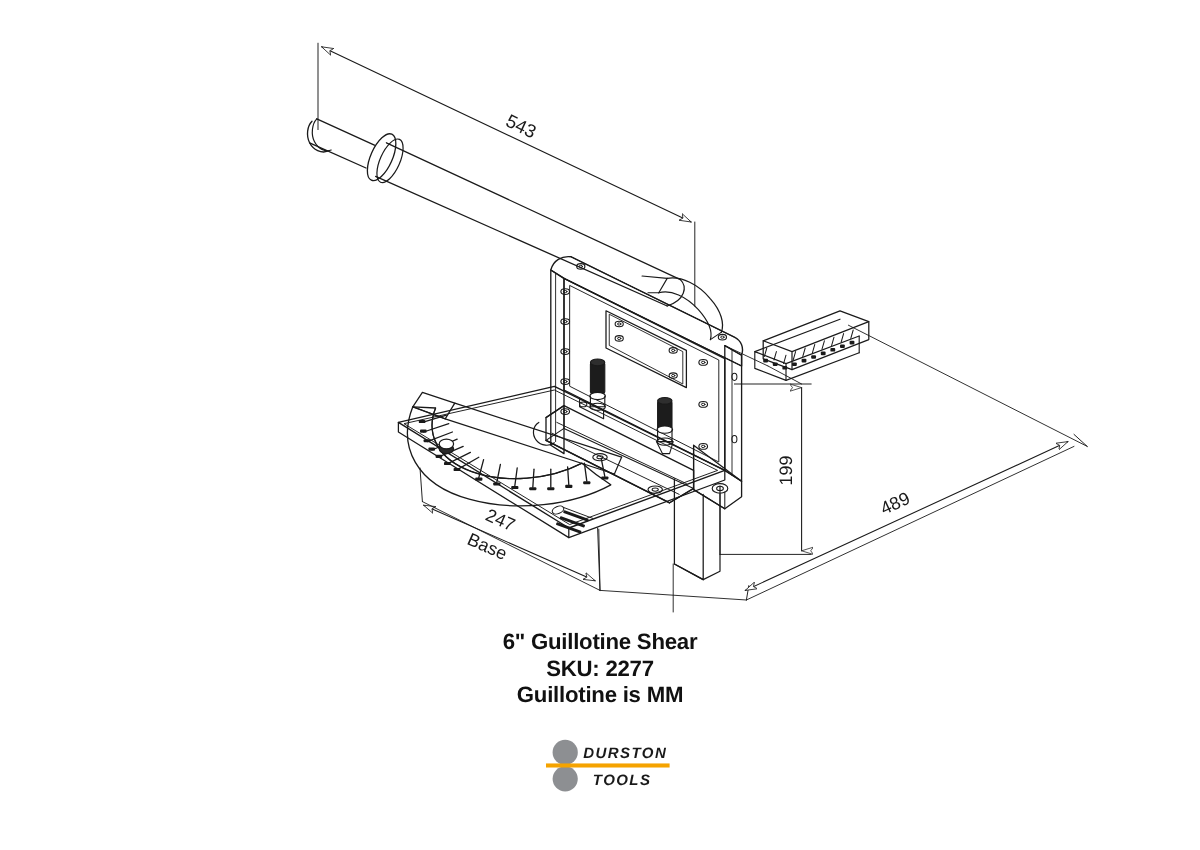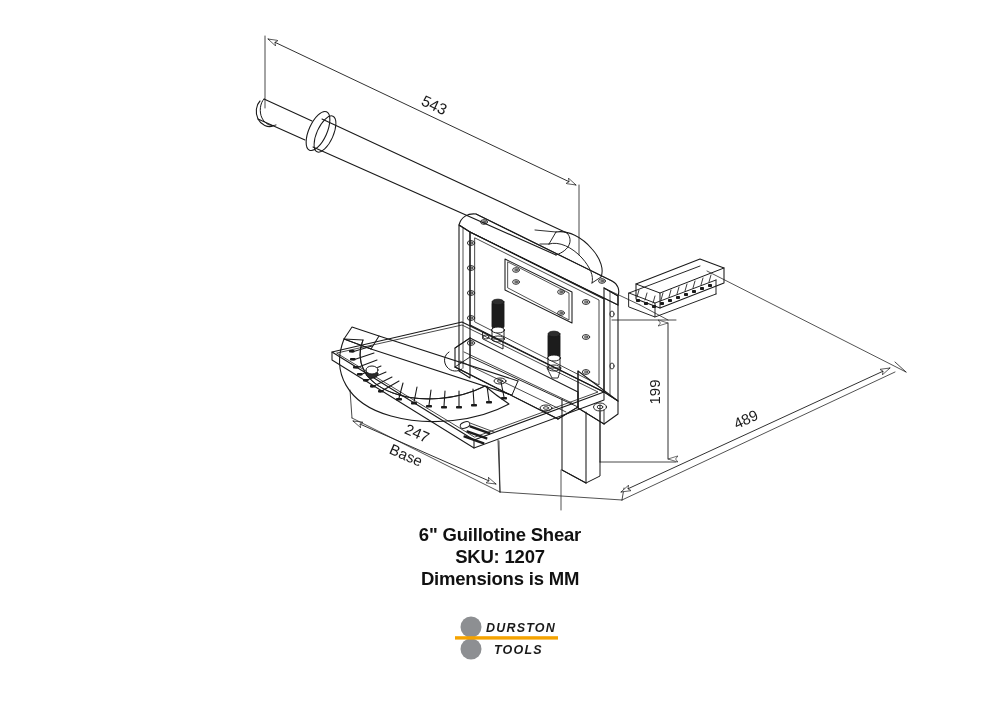--- a/index.html
+++ b/index.html
@@ -374,22 +374,22 @@
       <g stroke-width="0.75">
         <line x1="604" y1="288" x2="640" y2="305"></line>
         <line x1="640" y1="305" x2="668" y2="320"></line>
       </g>
 
     </g>
   </svg>
 
   <div class="cap-block">
     <div class="cap-line">6" Guillotine Shear</div>
-    <div class="cap-line">SKU: 1207</div>
-    <div class="cap-line">Dimensions is MM</div>
+    <div class="cap-line">SKU: 2277</div>
+    <div class="cap-line">Guillotine is MM</div>
   </div>
 
   <div class="logo-block">
     <svg class="logo-svg" viewBox="0 0 130 52">
       <circle cx="31" cy="15" r="10.5" fill="#8d8f92"></circle>
       <circle cx="31" cy="37" r="10.5" fill="#8d8f92"></circle>
       <rect x="15" y="24.2" width="103" height="3.4" fill="#f5a300"></rect>
       <text x="46" y="20" font-family="'Liberation Sans', sans-serif" font-size="12.5" font-weight="bold" letter-spacing="1.2" fill="#1a1a1a">DURSTON</text>
       <text x="54" y="42" font-family="'Liberation Sans', sans-serif" font-size="12.5" font-weight="bold" letter-spacing="1.2" fill="#1a1a1a">TOOLS</text>
     </svg>

